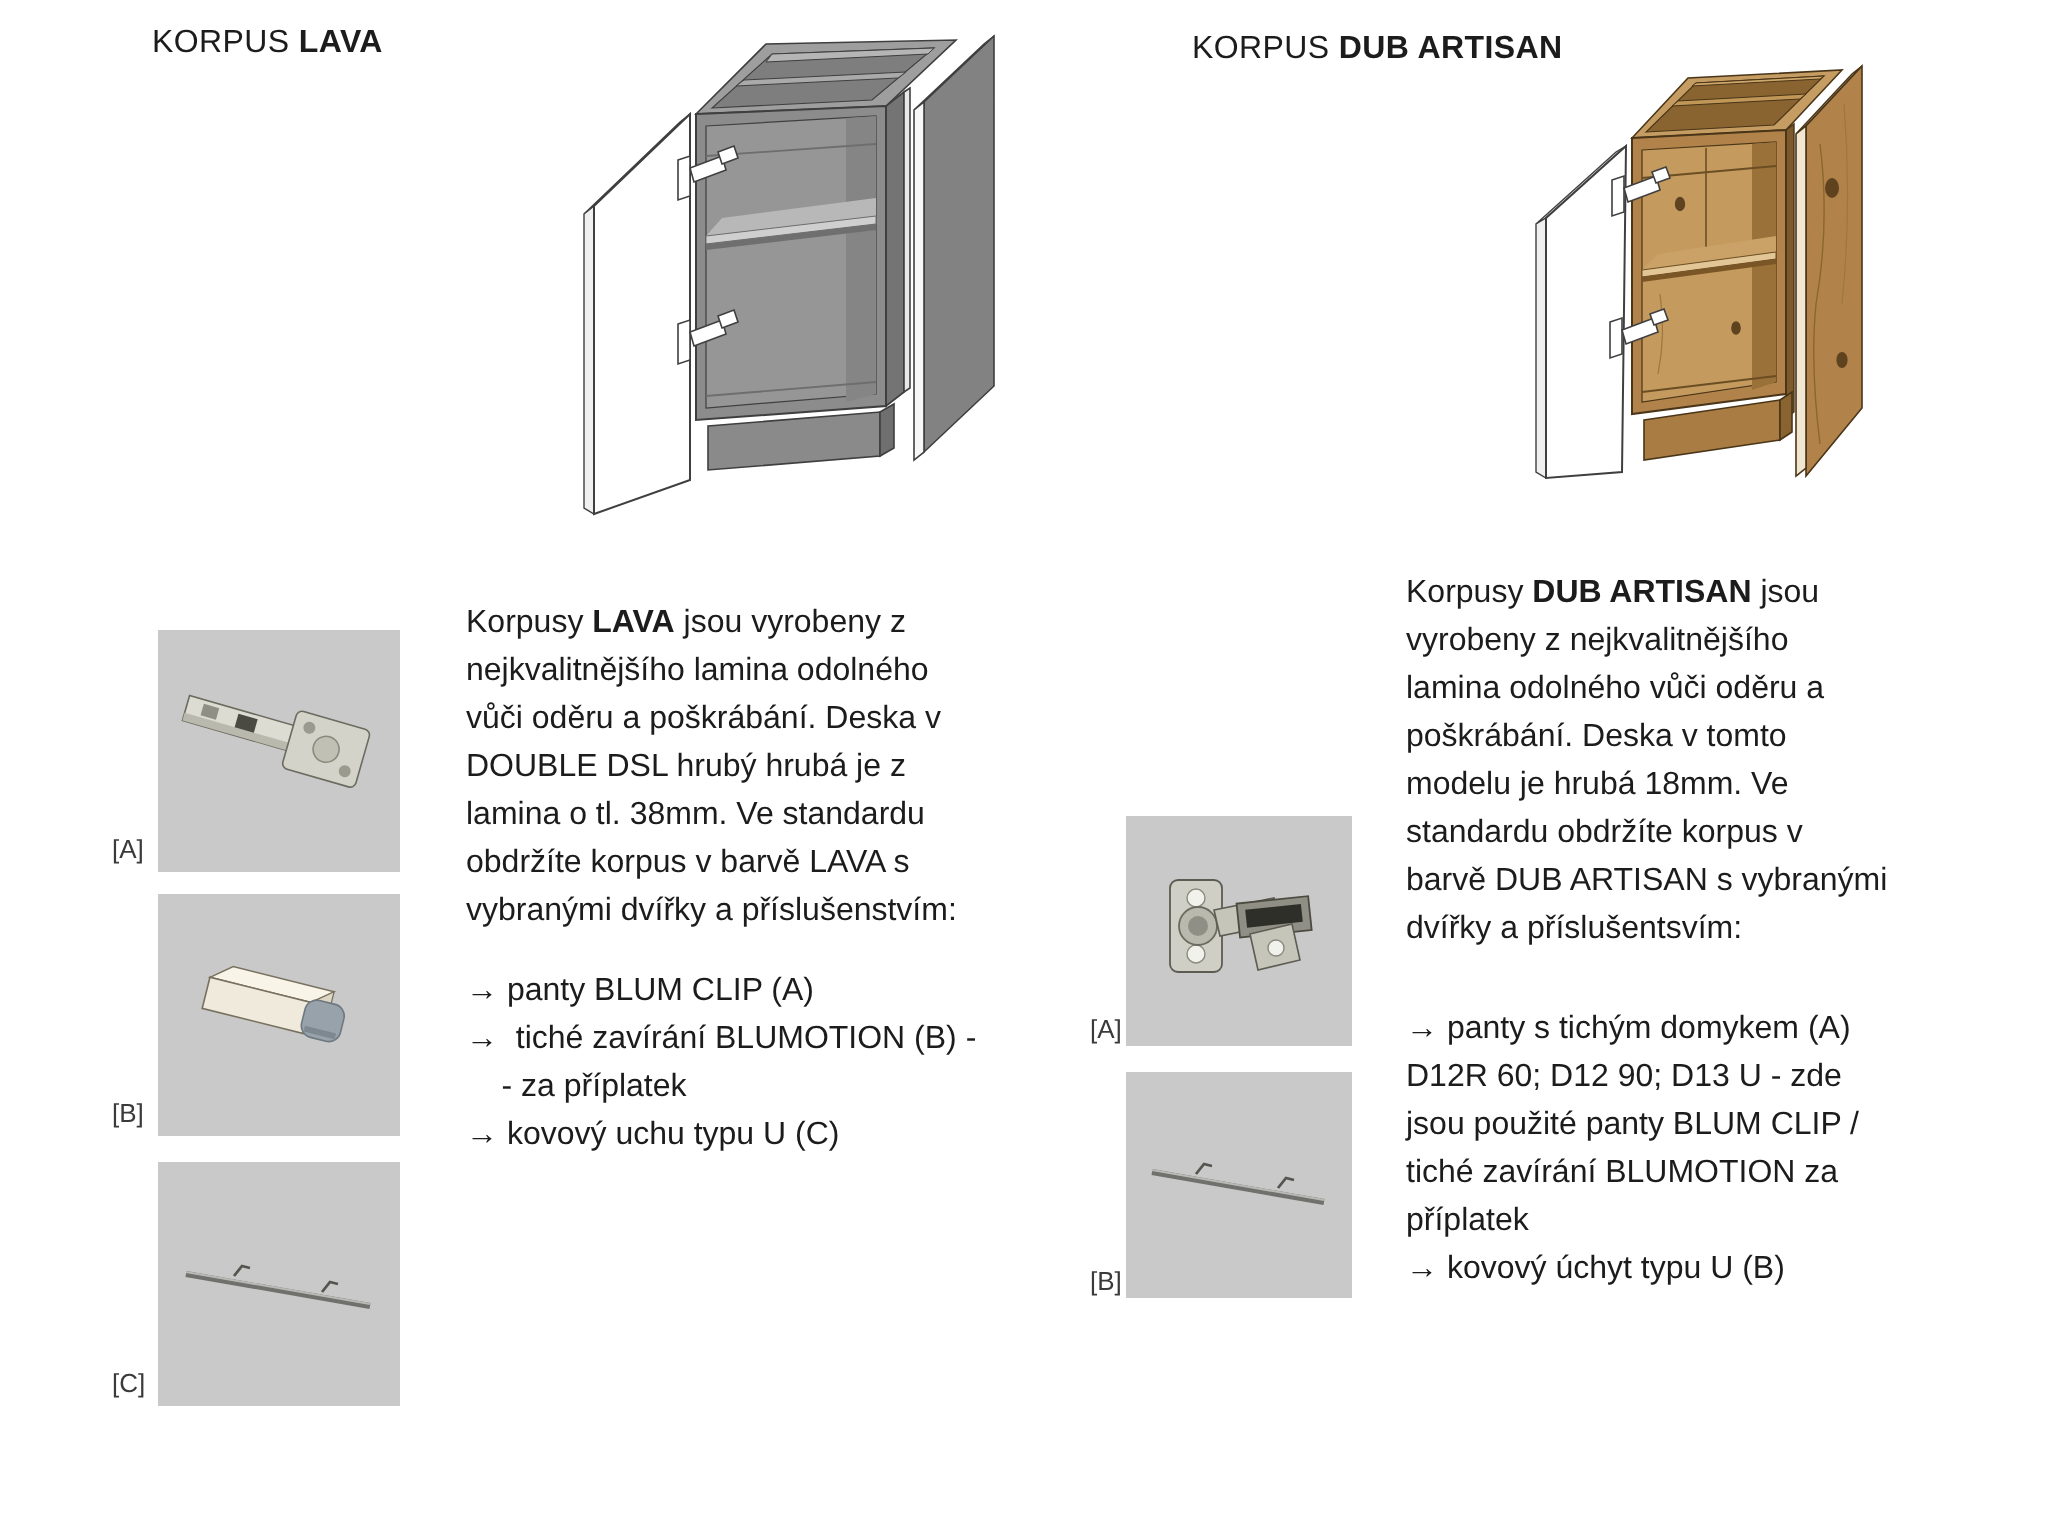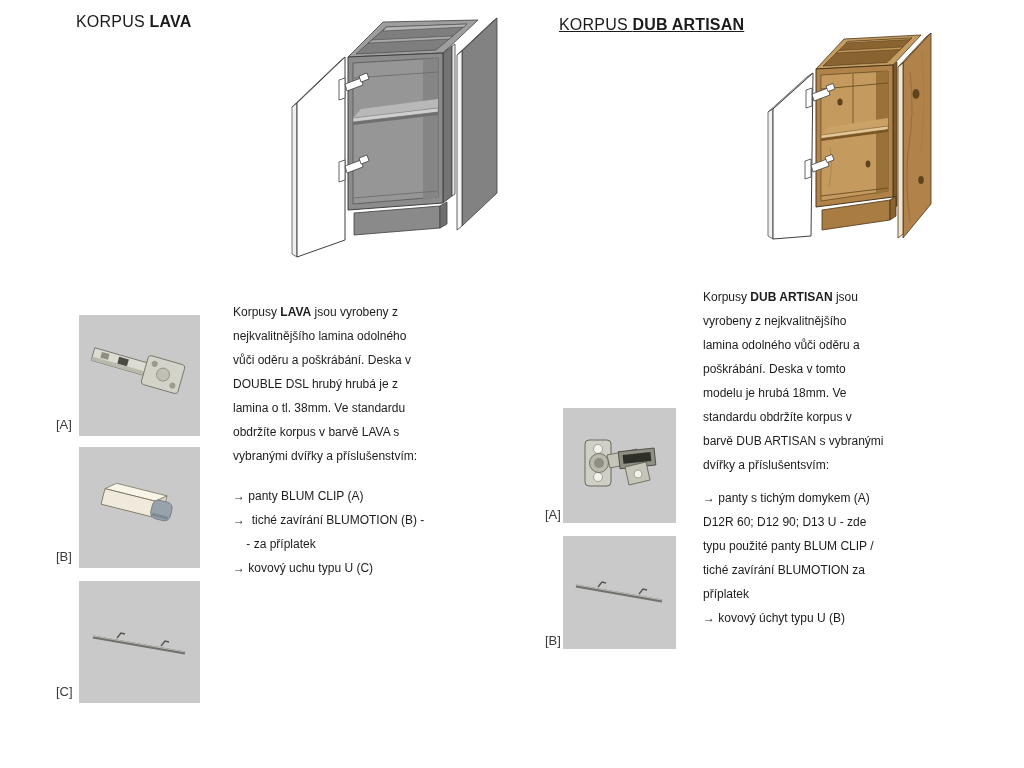--- a/index.html
+++ b/index.html
@@ -2,24 +2,24 @@
 <html style="--background: #ffffff; --text: #1c1c1c; --label: #3a3a3a; --tile_bg: #c9c9c9; --outline: #3f3f3f; --carcass_gray: #8c8c8c; --carcass_gray_dark: #747474; --carcass_gray_light: #b3b3b3; --interior_gray: #969696; --door_white: #ffffff; --wood: #b1834a; --wood_light: #c59d62; --wood_dark: #8a6430; --wood_knot: #5f431f;"><head>
 <meta charset="utf-8">
 <style>
   html,body{margin:0;padding:0;background:#fff;}
   .page{position:relative;width:1024px;height:768px;overflow:hidden;
         background:var(--background,#fff);
         font-family:"Liberation Sans",sans-serif;color:var(--text,#1c1c1c);}
   .title{position:absolute;font-size:16px;letter-spacing:.2px;white-space:pre;}
   .title b{font-weight:bold;}
   .para{position:absolute;}
-  .para .line{white-space:pre;height:24px;line-height:24px;font-size:12px;}
+  .para .line{white-space:pre;height:24px;line-height:24px;font-size:16px;}
   .para .line b{font-weight:bold;}
   .bullets{margin-top:16px;}
-  .bullets-tight{margin-top:9px;}
+  .bullets-tight{margin-top:26px;}
   .tile{position:absolute;background:var(--tile_bg,#c9c9c9);}
   .tile svg{display:block;}
   .tile-label{position:absolute;font-size:13px;color:var(--label,#3a3a3a);white-space:pre;}
   svg{overflow:visible;}
 </style>
 </head>
 <body>
 
 <div class="page">
 
@@ -127,21 +127,21 @@
     <div class="line">obdržíte korpus v barvě LAVA s</div>
     <div class="line">vybranými dvířky a příslušenstvím:</div>
     <div class="bullets">
       <div class="line">→ panty BLUM CLIP (A)</div>
       <div class="line">→  tiché zavírání BLUMOTION (B) -</div>
       <div class="line">    - za příplatek</div>
       <div class="line">→ kovový uchu typu U (C)</div>
     </div>
   </div>
 
-  <div class="title" style="left:559px;top:16px;text-decoration:underline;"><span>KORPUS </span><b>DUB ARTISAN</b></div>
+  <div class="title" style="left:596px;top:16px;"><span>KORPUS </span><b>DUB ARTISAN</b></div>
 
   <svg width="235" height="240" viewBox="0 0 235 240" style="position:absolute;left:740px;top:22px;">
 
     <g stroke="#4a3518" stroke-width="0.8">
       <polygon points="158,45 163,41 191,11 186,15" fill="#e6d6ba"></polygon>
       <polygon points="163,41 191,11 191,182 163,216" fill="var(--wood)"></polygon>
       <polygon points="158,45 163,41 163,212 158,216" fill="#f0e6d2"></polygon>
       <path d="M170,50 q5,40 -2,80 q-3,30 2,70" stroke="#8a6630" stroke-width="0.7" fill="none"></path>
       <path d="M182,30 q4,50 -1,100" stroke="#9c7840" stroke-width="0.6" fill="none"></path>
       <ellipse cx="176" cy="72" rx="3.5" ry="5" fill="var(--wood_knot)" stroke="none"></ellipse>
@@ -228,20 +228,20 @@
     <div class="line">vyrobeny z nejkvalitnějšího</div>
     <div class="line">lamina odolného vůči oděru a</div>
     <div class="line">poškrábání. Deska v tomto</div>
     <div class="line">modelu je hrubá 18mm. Ve</div>
     <div class="line">standardu obdržíte korpus v</div>
     <div class="line">barvě DUB ARTISAN s vybranými</div>
     <div class="line">dvířky a příslušentsvím:</div>
     <div class="bullets bullets-tight">
       <div class="line">→ panty s tichým domykem (A)</div>
       <div class="line">D12R 60; D12 90; D13 U - zde</div>
-      <div class="line">typu použité panty BLUM CLIP /</div>
+      <div class="line">jsou použité panty BLUM CLIP /</div>
       <div class="line">tiché zavírání BLUMOTION za</div>
       <div class="line">příplatek</div>
       <div class="line">→ kovový úchyt typu U (B)</div>
     </div>
   </div>
 
 </div>
 
 </body></html>

